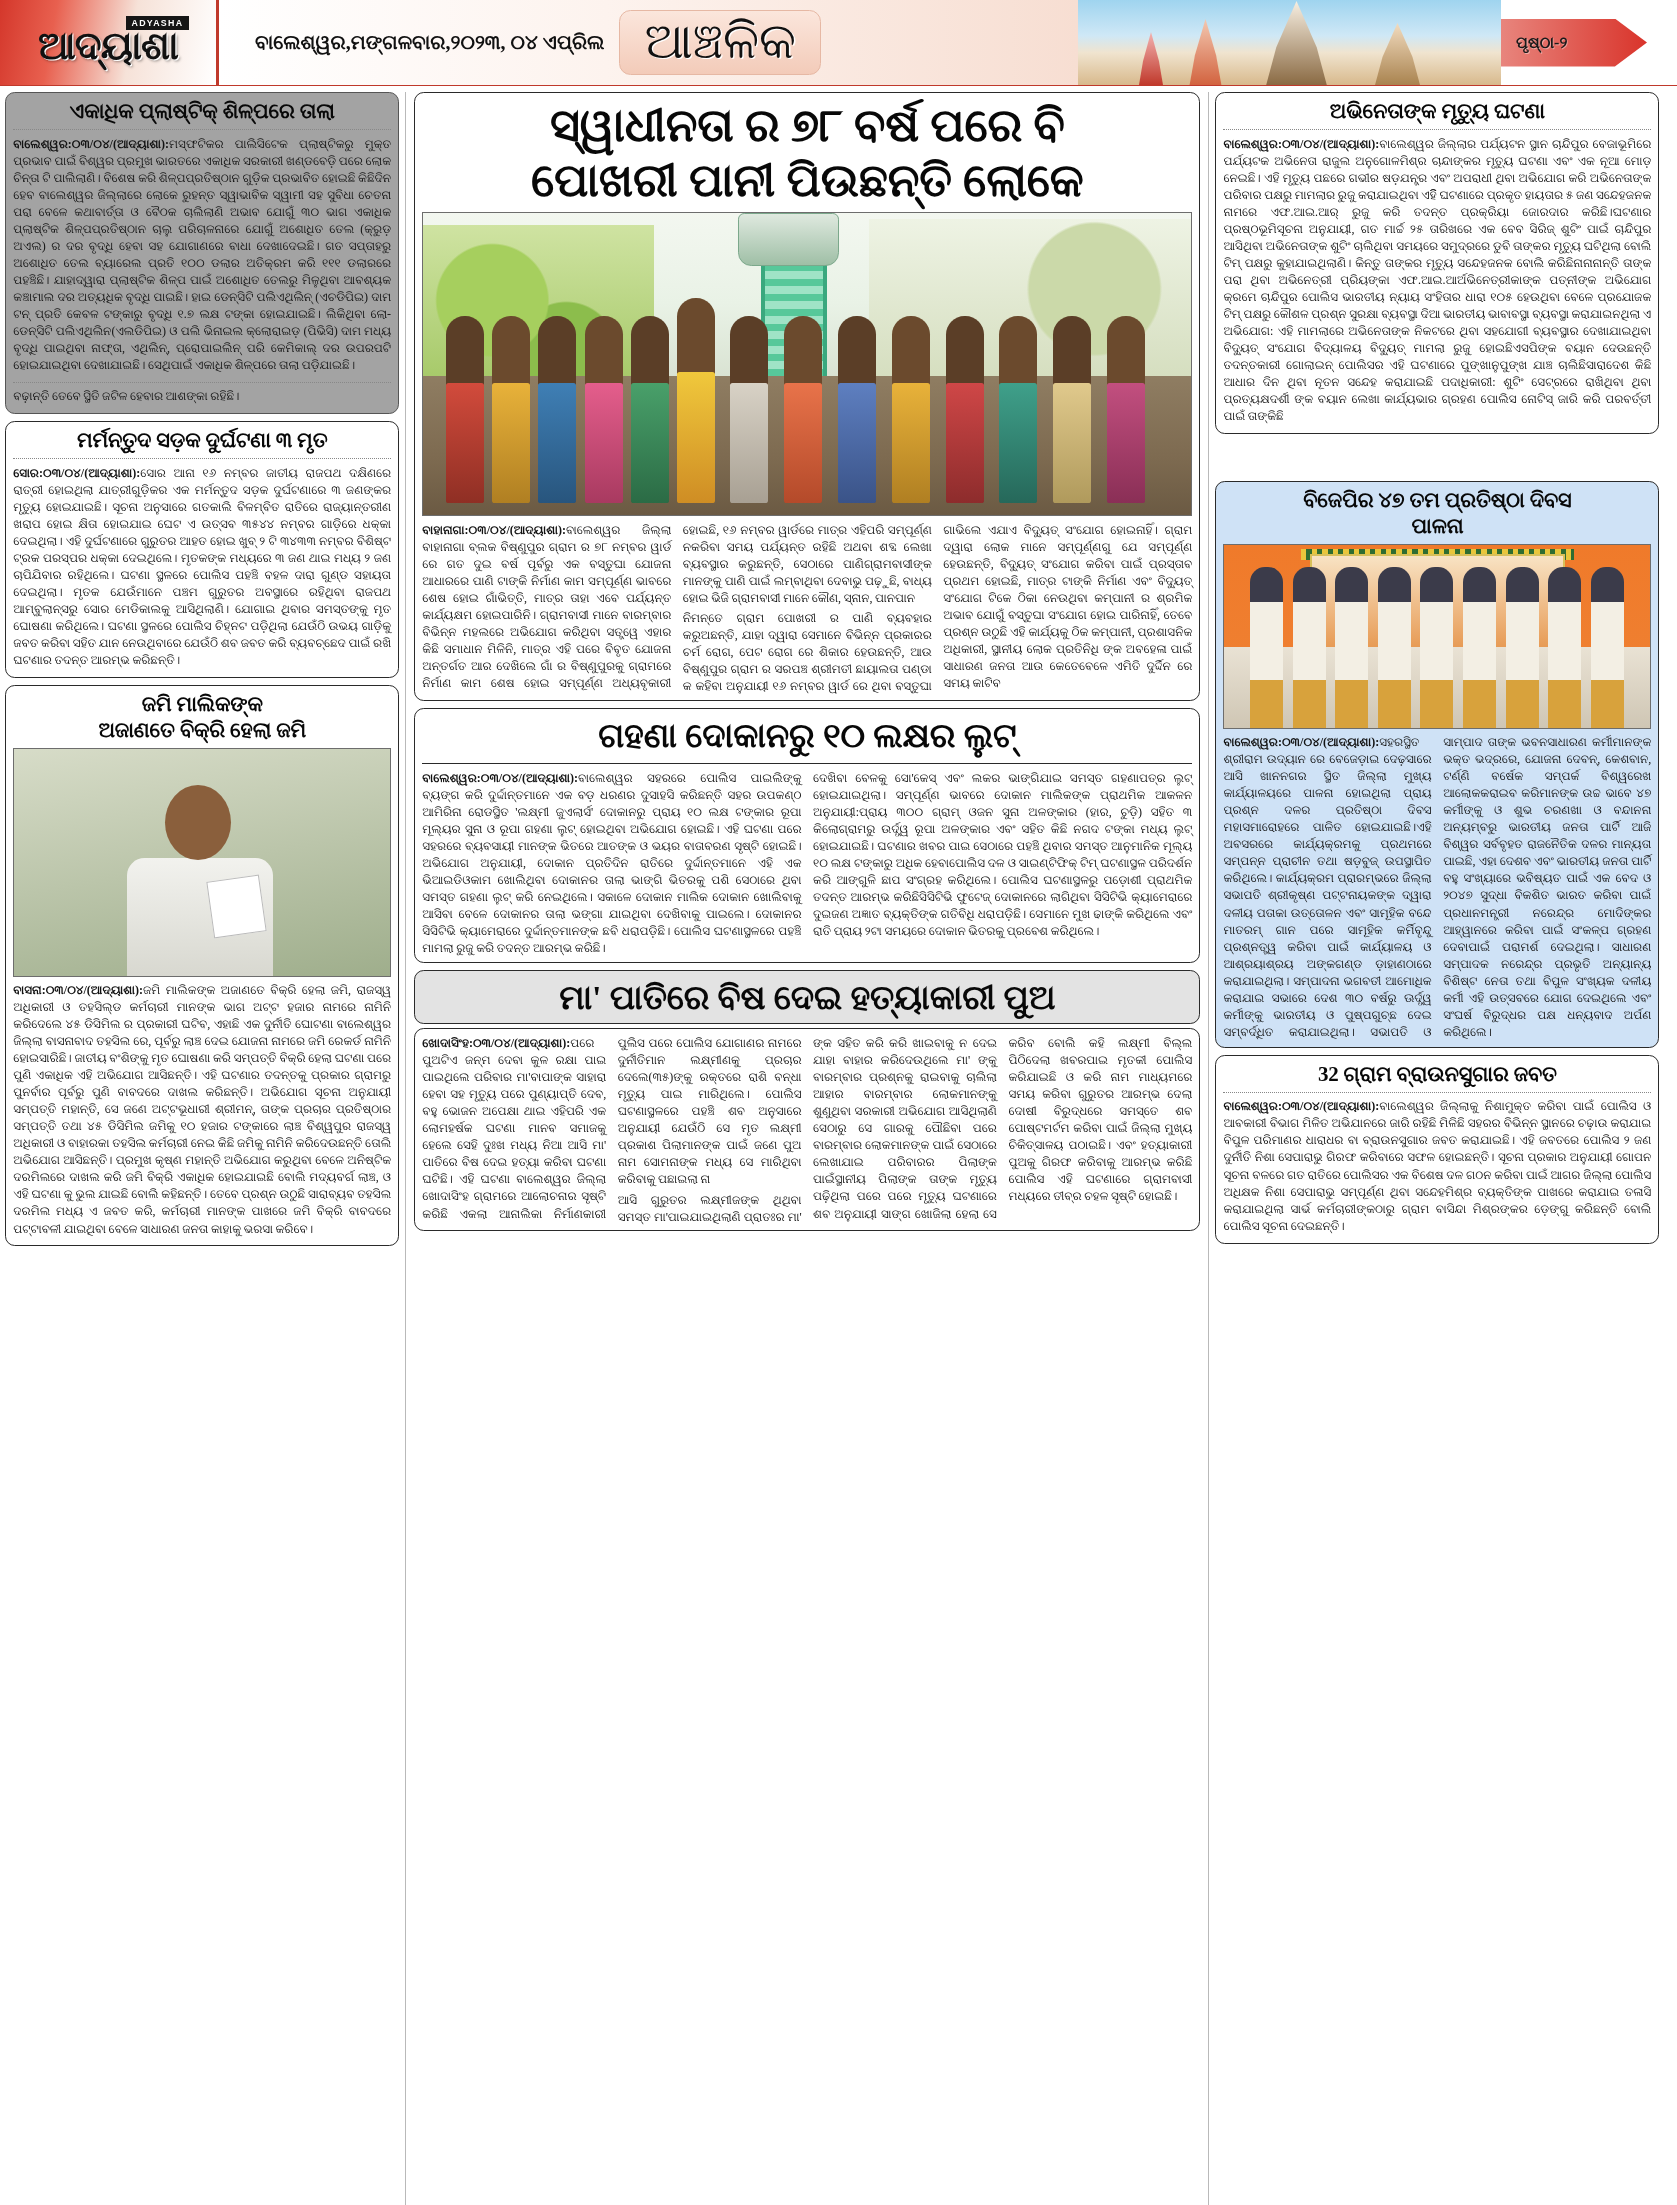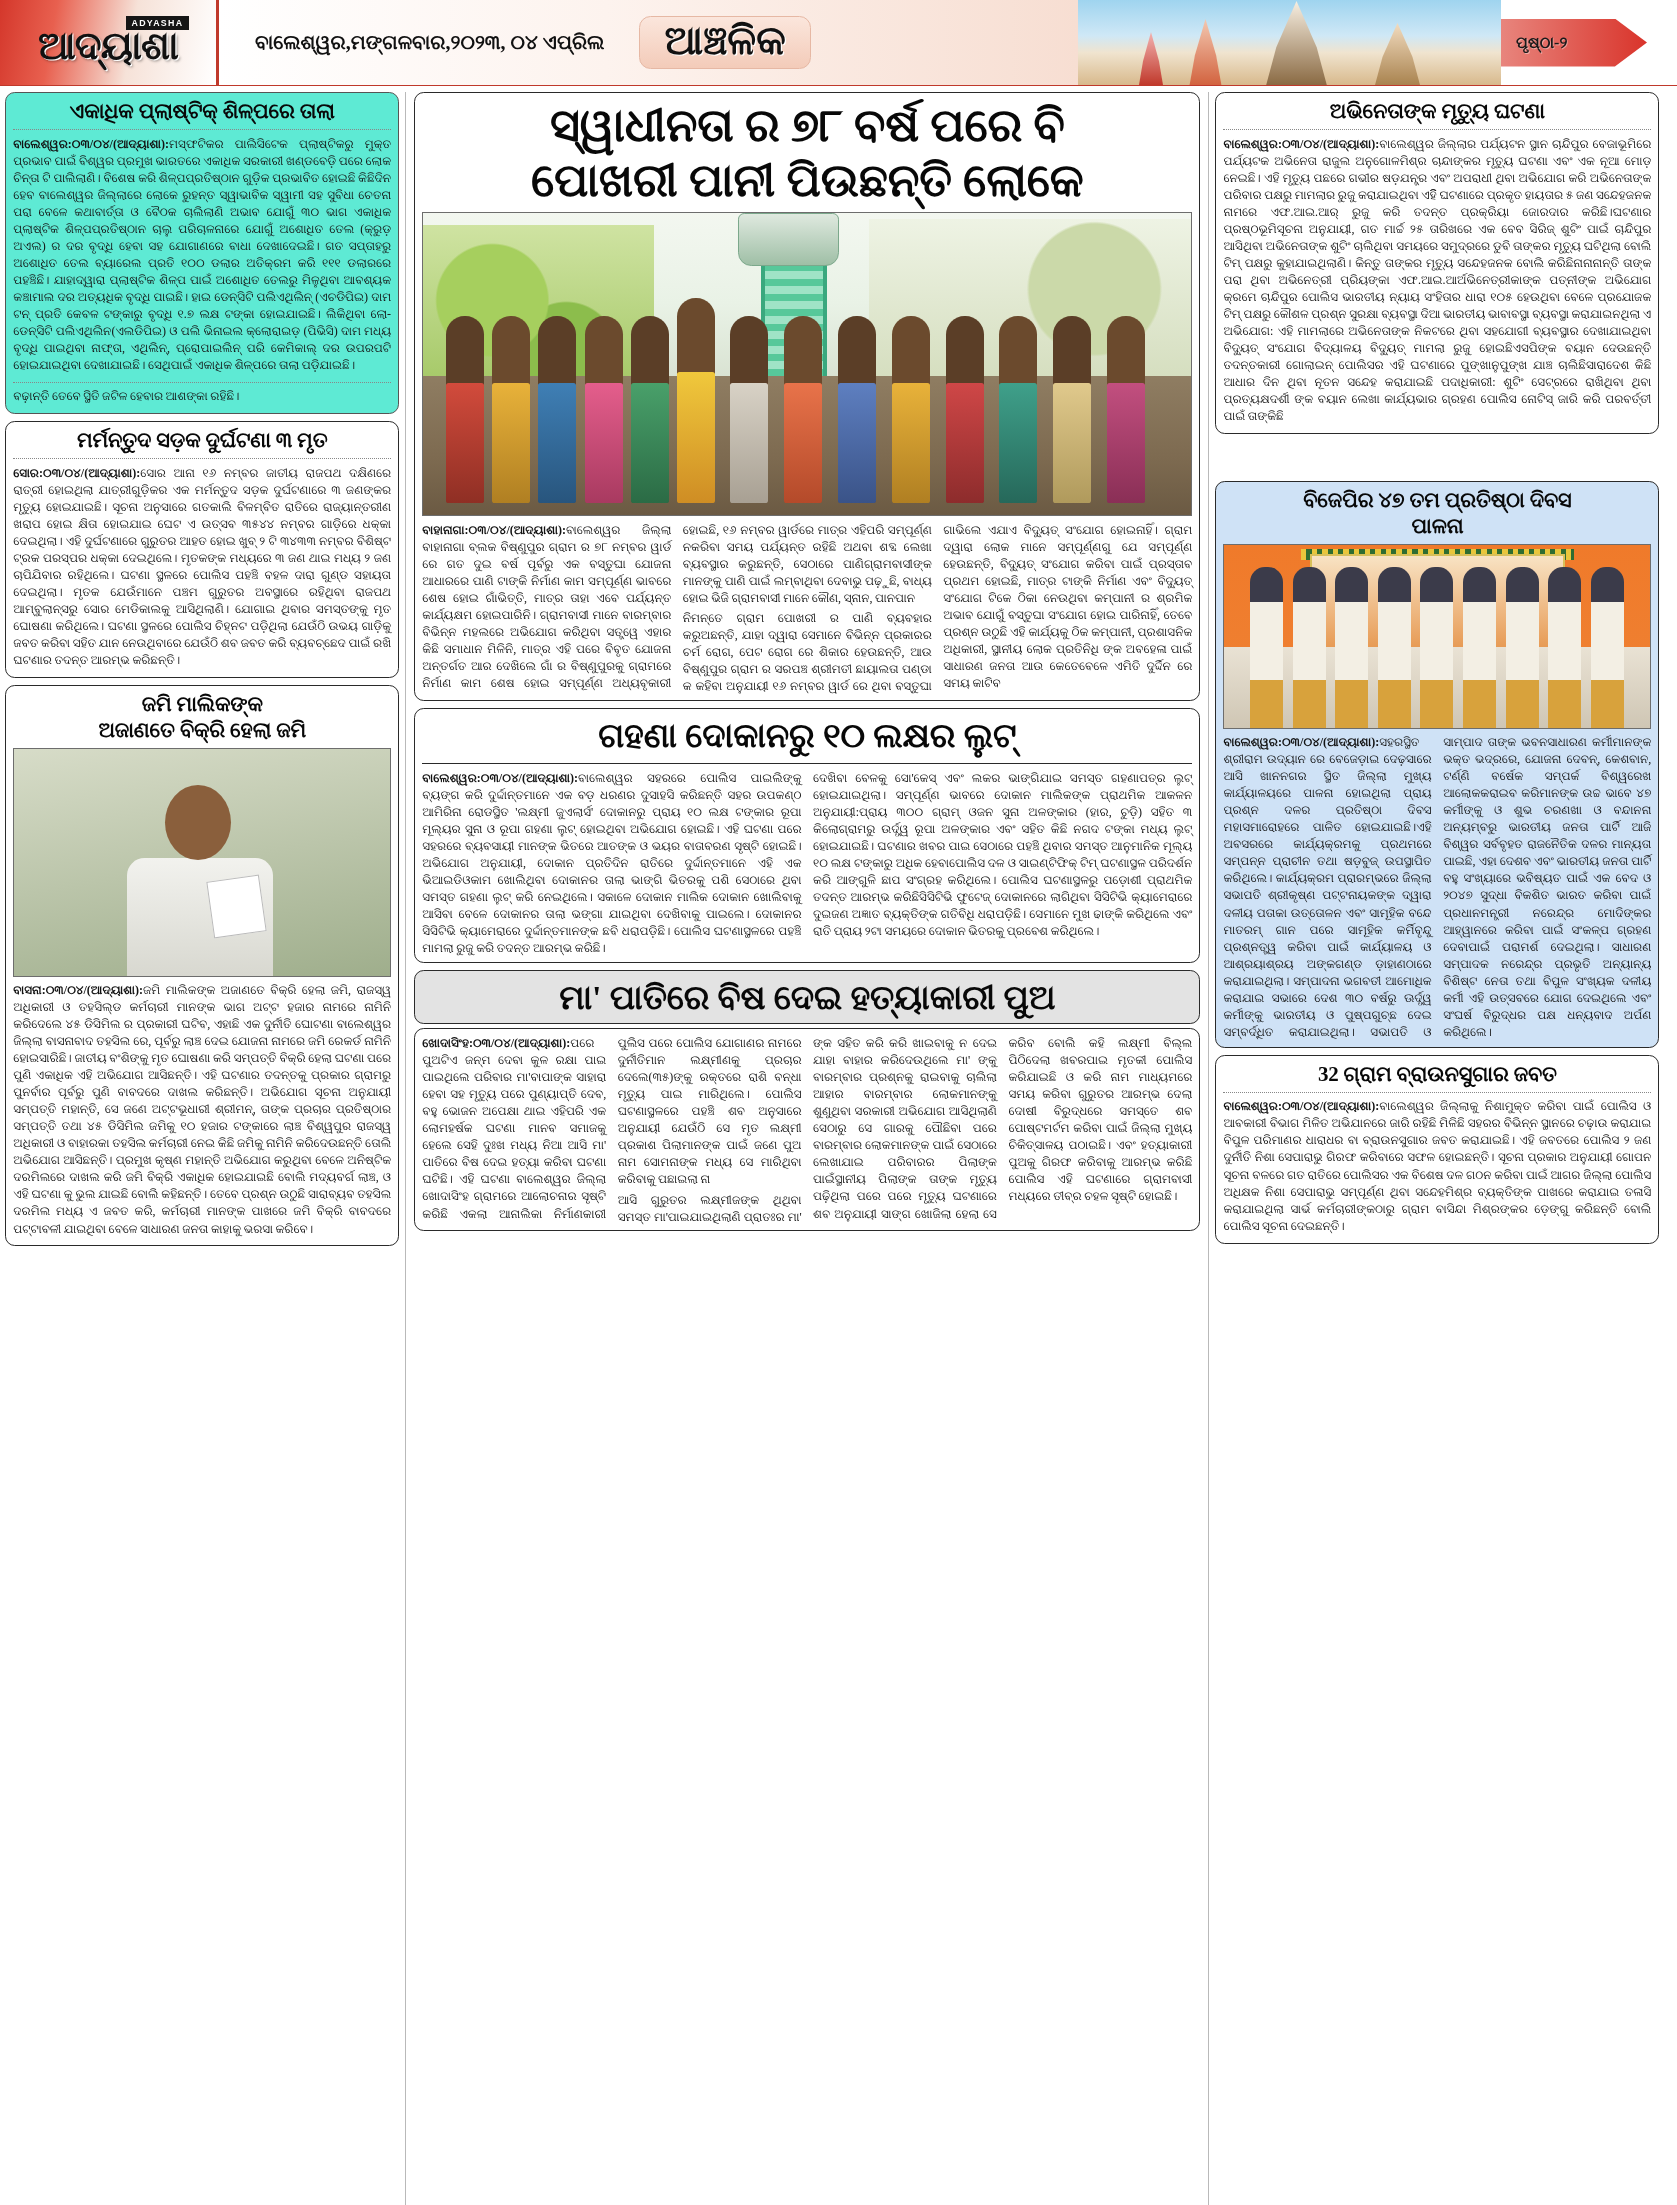--- a/index.html
+++ b/index.html
@@ -59,27 +59,27 @@
     padding-left: 20px;
   }
   .dateline-top {
     font-size: 20px;
     font-weight: bold;
     color: #111;
     white-space: nowrap;
     margin-left: 16px;
   }
   .section-badge {
-    margin-left: 35px;
+    margin-left: 15px;
     background: linear-gradient(180deg,#fbe6dc,#f3cbb9);
     border: 1.3px solid #e6b8a4;
     border-radius: 11.5px;
     padding: 3.5px 24px 6.2px;
-    font-size: 40px;
-    font-weight: bold;
+    font-size: 50px;
+    font-weight: normal;
     color: #111;
     text-shadow: 1.3px 1.3px 0 #fff;
     line-height: 1.05;
     white-space: nowrap;
   }
   .masthead-art {
     width: 423px;
     background:
       linear-gradient(180deg, #9fd4ef 0%, #cfe8f6 42%, #f0e4cf 62%, #d8b98c 100%);
     position: relative;
@@ -126,21 +126,21 @@
   .col-right { width: 450px; padding-left: 6.2px; }
 
   
   .art { margin-bottom: 7px; }
   .art-box {
     border: 1.3px solid #2a2a2a;
     border-radius: 9.7px;
     padding: 6.2px 7px 4.4px;
     background: #fff;
   }
-  .art-box.cream { background: #5eead4; border-color: #555; }
+  .art-box.cream { background: #a3a3a3; border-color: #555; }
   .art-box.blue  { background: #cfe2f6; border-color: #2a2a2a; margin-top: 40px; }
   .art-box.grey  { background: #e3e3e3; border-color: #2a2a2a; }
 
   .hl {
     font-weight: bold;
     text-align: center;
     color: #080808;
     line-height: 1.22;
     letter-spacing: -0.2px;
   }

